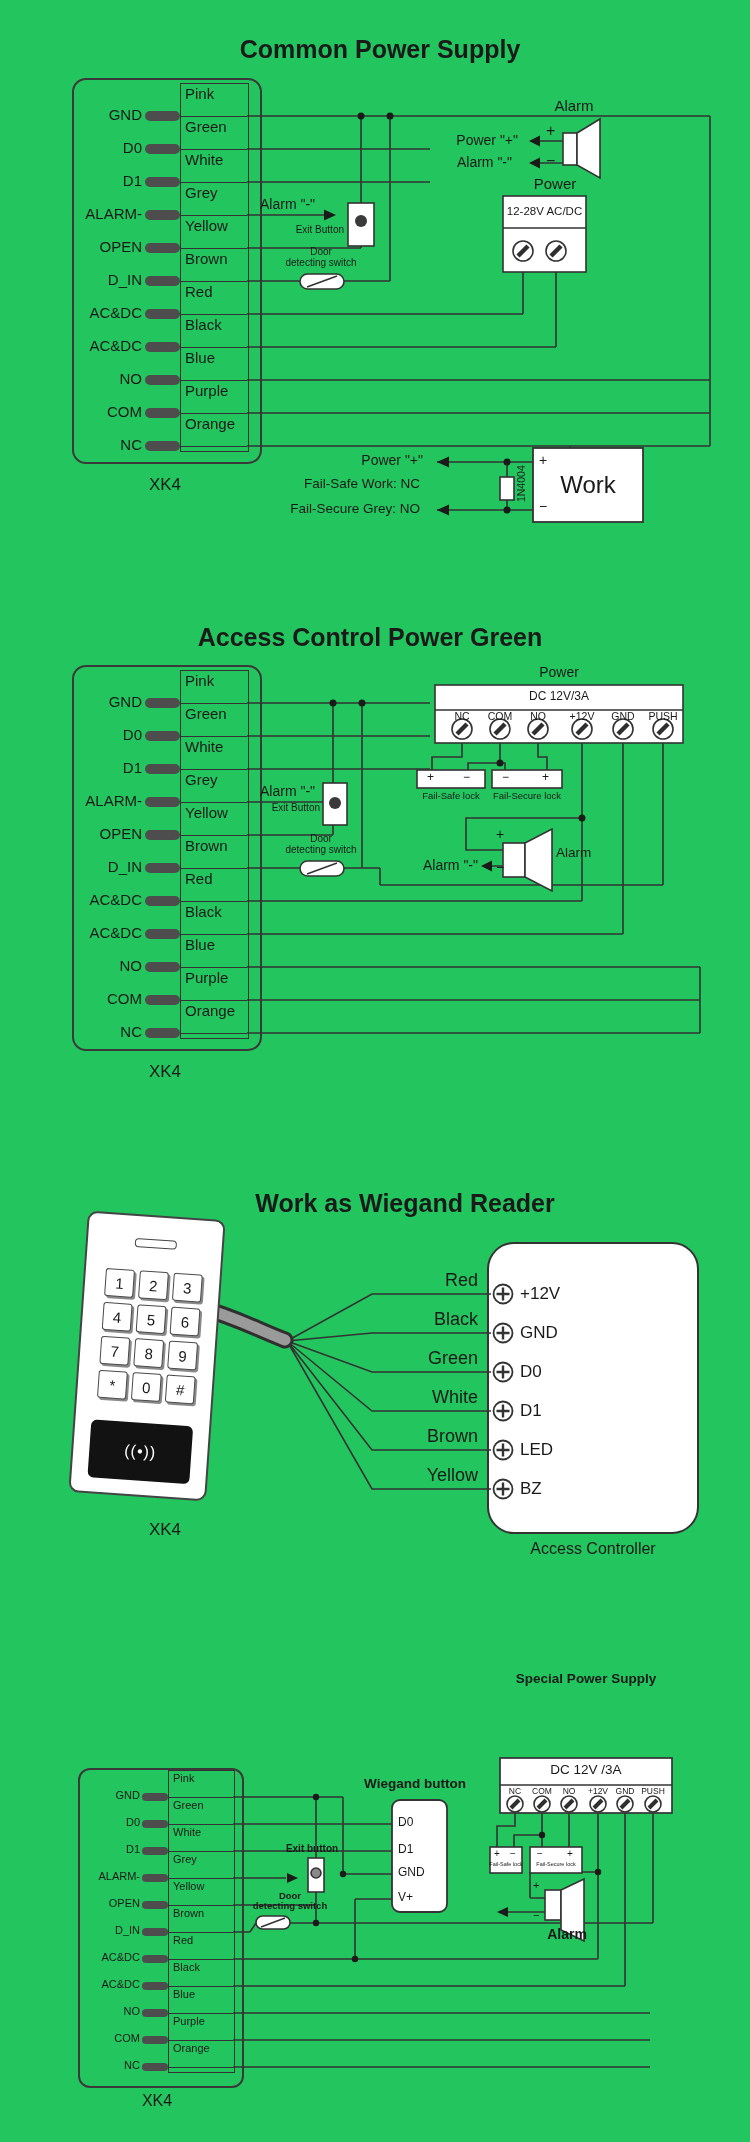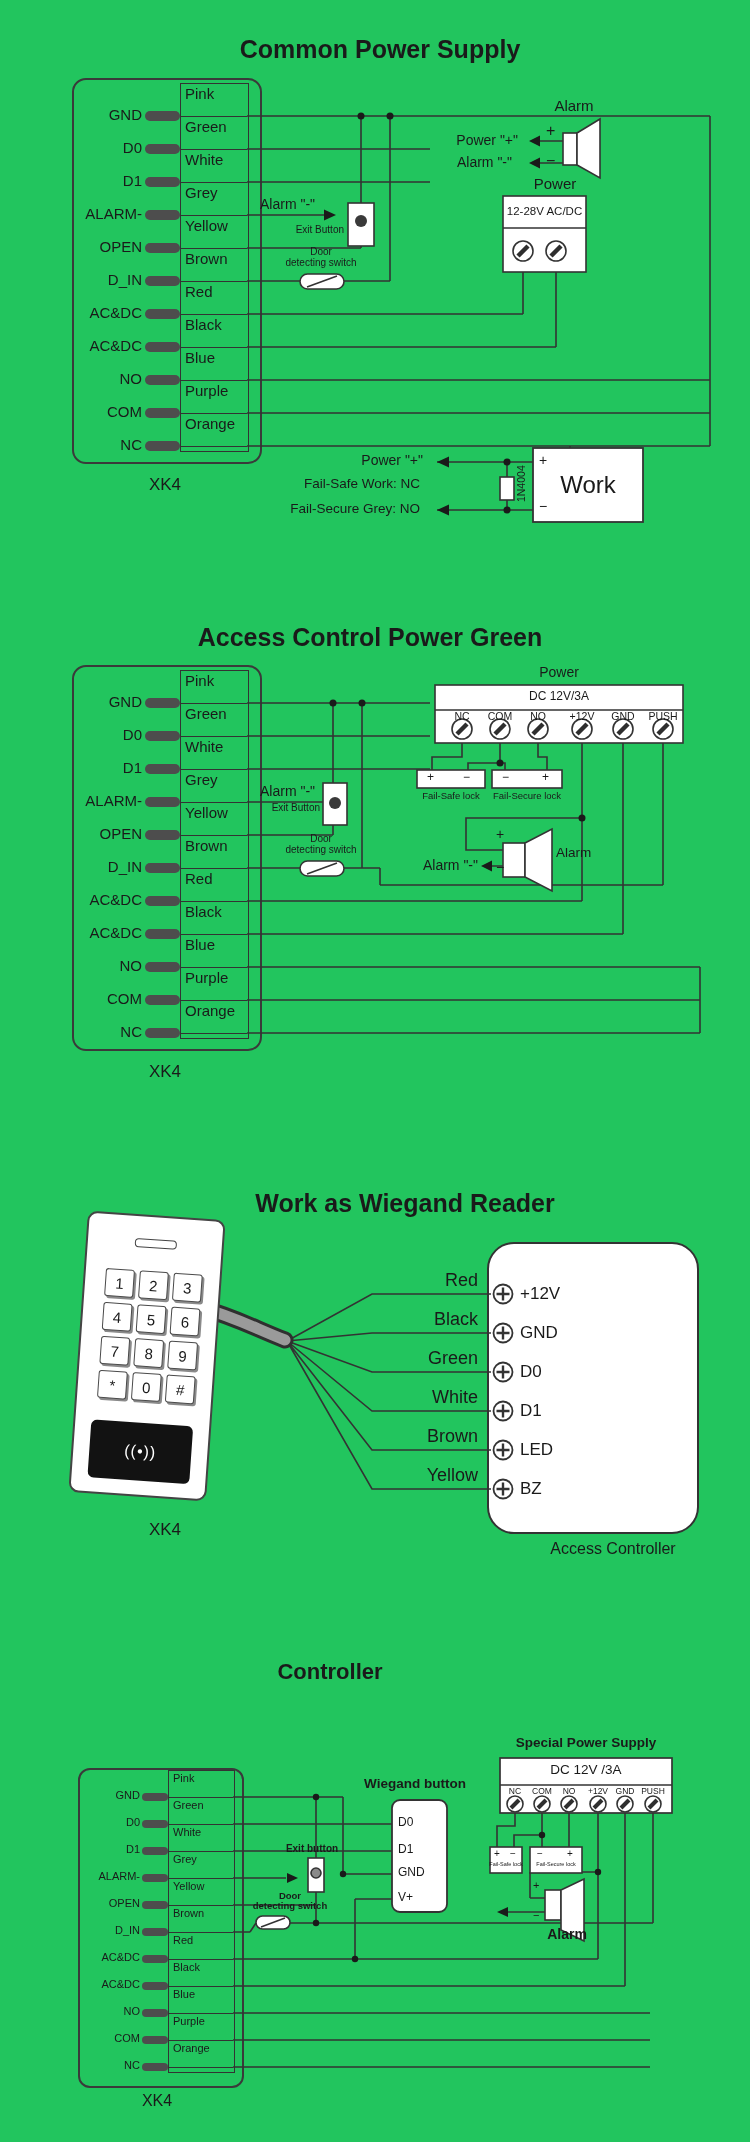--- a/index.html
+++ b/index.html
@@ -209,25 +209,24 @@
       <div class="key" style="left:20px;top:88px;width:27px;height:26px">4</div>
       <div class="key" style="left:54px;top:88px;width:27px;height:26px">5</div>
       <div class="key" style="left:88px;top:88px;width:27px;height:26px">6</div>
       <div class="key" style="left:20px;top:122px;width:27px;height:26px">7</div>
       <div class="key" style="left:54px;top:122px;width:27px;height:26px">8</div>
       <div class="key" style="left:88px;top:122px;width:27px;height:26px">9</div>
       <div class="key" style="left:20px;top:156px;width:27px;height:26px">*</div>
       <div class="key" style="left:54px;top:156px;width:27px;height:26px">0</div>
       <div class="key" style="left:88px;top:156px;width:27px;height:26px">#</div>
     </div>
-  <div class="lbl c" style="left:513px;top:1540px;width:200px;font-size:16px">Access Controller</div>
+  <div class="lbl c" style="left:493px;top:1540px;width:200px;font-size:16px">Access Controller</div>
   <div class="lbl c" style="left:115px;top:1521px;width:100px;font-size:17px">XK4</div>
 
-  <div class="lbl c b" style="left:105px;top:1660px;width:450px;font-size:22px">Controller</div>
-  <div class="lbl c b" style="left:496px;top:1736px;width:180px;font-size:13.5px">Special Power Supply</div>
+  <div class="lbl c b" style="left:496px;top:1672px;width:180px;font-size:13.5px">Special Power Supply</div>
   <div class="lbl c" style="left:500px;top:1763px;width:172px;font-size:13.5px">DC 12V /3A</div>
   <div class="lbl c b" style="left:345px;top:1777px;width:140px;font-size:13.5px">Wiegand button</div>
   <div class="lbl c b" style="left:270px;top:1844px;width:84px;font-size:10px">Exit button</div>
   <div class="lbl c b" style="left:240px;top:1891px;width:100px;font-size:9.5px">Door</div>
   <div class="lbl c b" style="left:240px;top:1901px;width:100px;font-size:9.5px">detecting switch</div>
   <div class="lbl" style="left:494px;top:1849px;font-size:10px">+</div>
   <div class="lbl" style="left:510px;top:1849px;font-size:10px">−</div>
   <div class="lbl c" style="left:488px;top:1862px;width:36px;font-size:5.5px">Fail-Safe lock</div>
   <div class="lbl" style="left:537px;top:1849px;font-size:10px">−</div>
   <div class="lbl" style="left:567px;top:1849px;font-size:10px">+</div>

